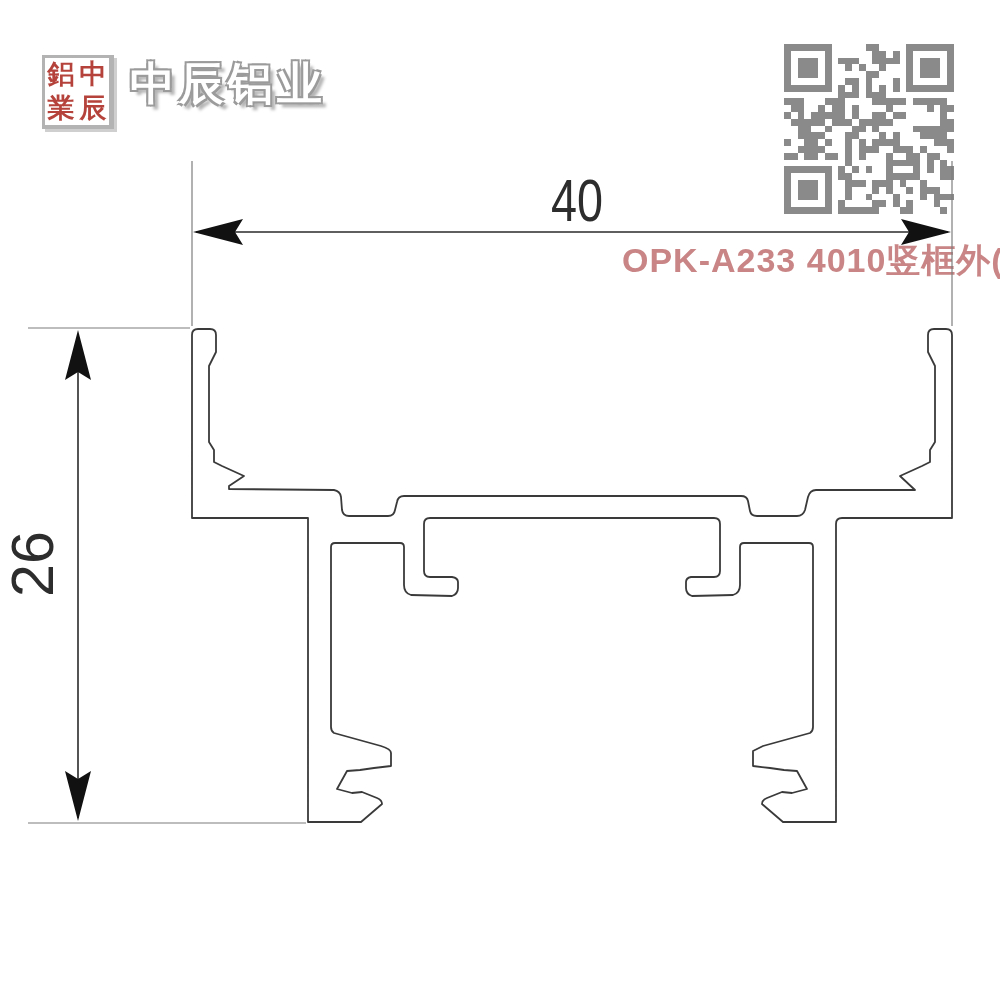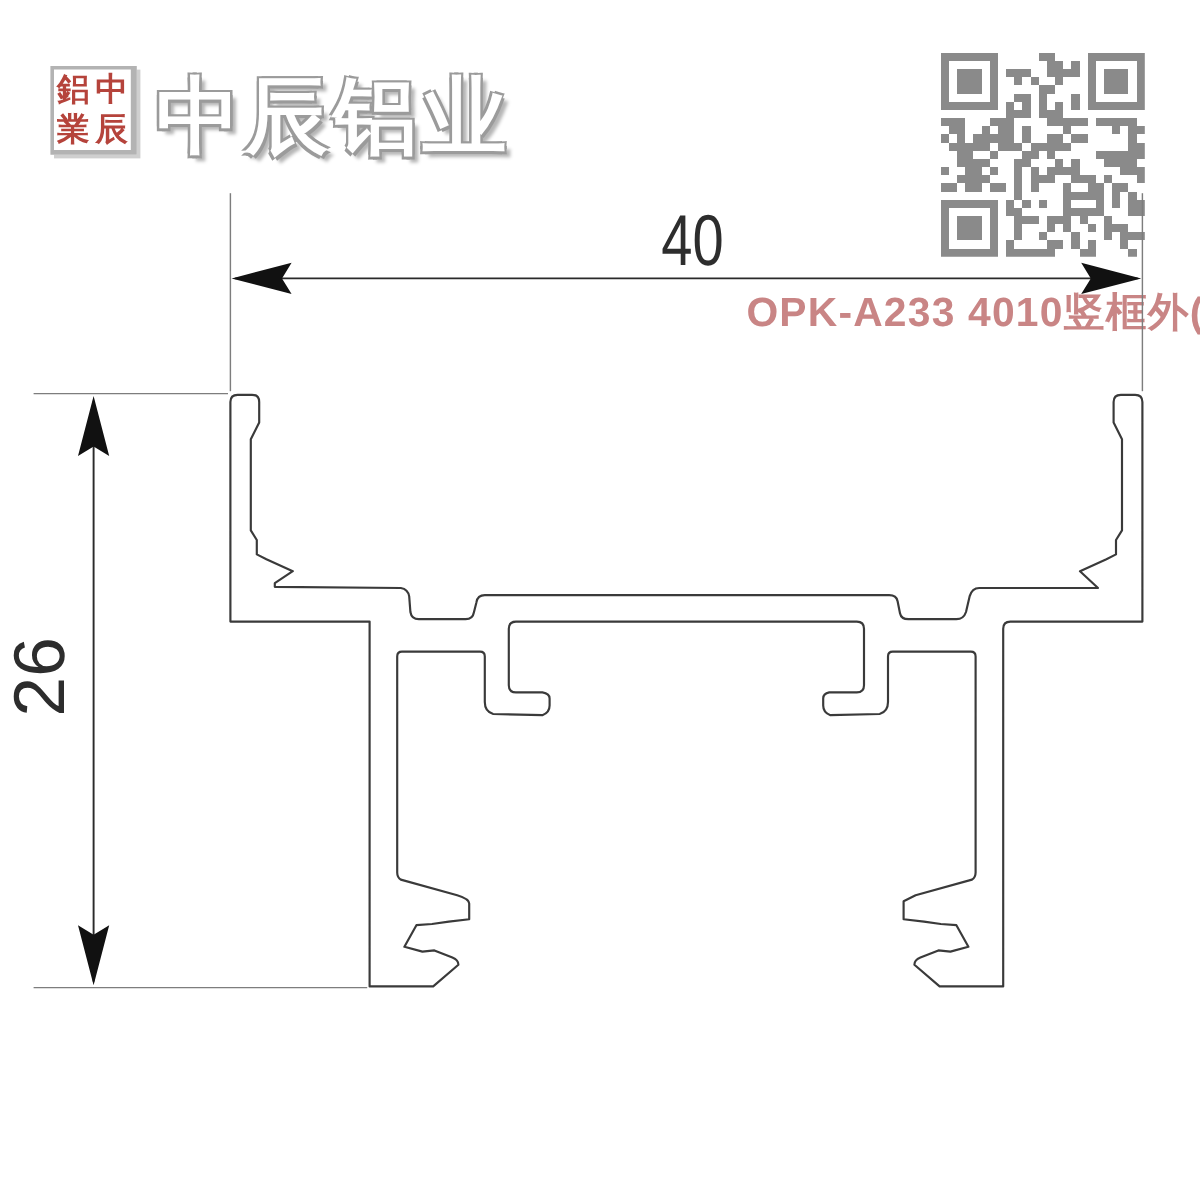--- a/index.html
+++ b/index.html
@@ -15,21 +15,21 @@
     box-shadow:3px 3px 0 #cfcfcf;
     display:grid;grid-template-columns:1fr 1fr;grid-template-rows:1fr 1fr;
     align-items:center;justify-items:center;background:#fff;
   }
   .seal span{
     font-family:"Liberation Serif",serif;font-weight:bold;
     font-size:27px;line-height:1;color:#b5433b;
   }
   .company-name{
     margin-left:16px;margin-top:4px;
-    font-size:70px;font-weight:900;letter-spacing:4px;line-height:1.1;
+    font-size:45px;font-weight:900;letter-spacing:4px;line-height:1.1;
     color:#ffffff;white-space:nowrap;
     text-shadow:
       -2px -2px 0 #9b9b9b, 2px -2px 0 #9b9b9b,
       -2px  2px 0 #9b9b9b, 2px  2px 0 #9b9b9b,
        5px  5px 3px #b5b5b5;
   }
   
   #qr-svg{position:absolute;left:784px;top:44px;}
   
   .product-label{

